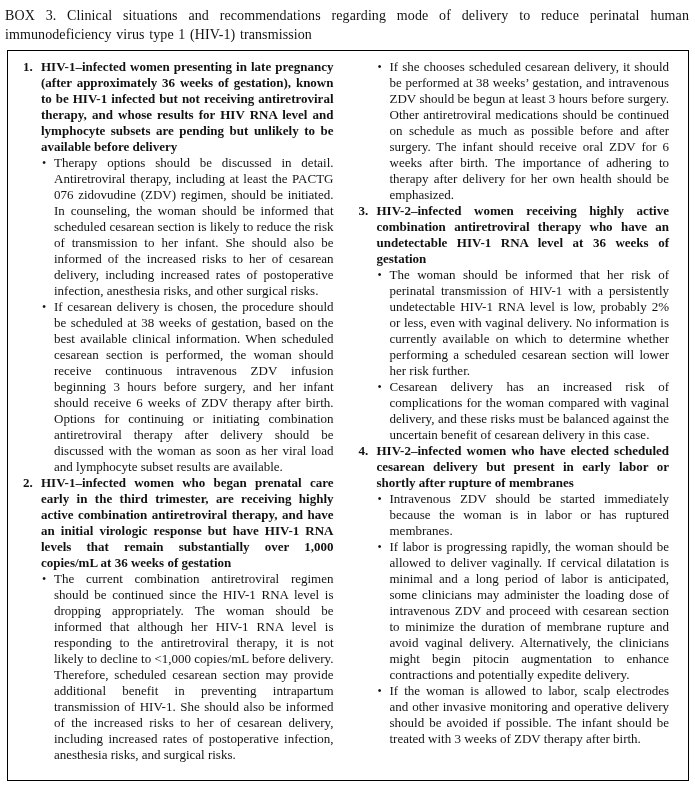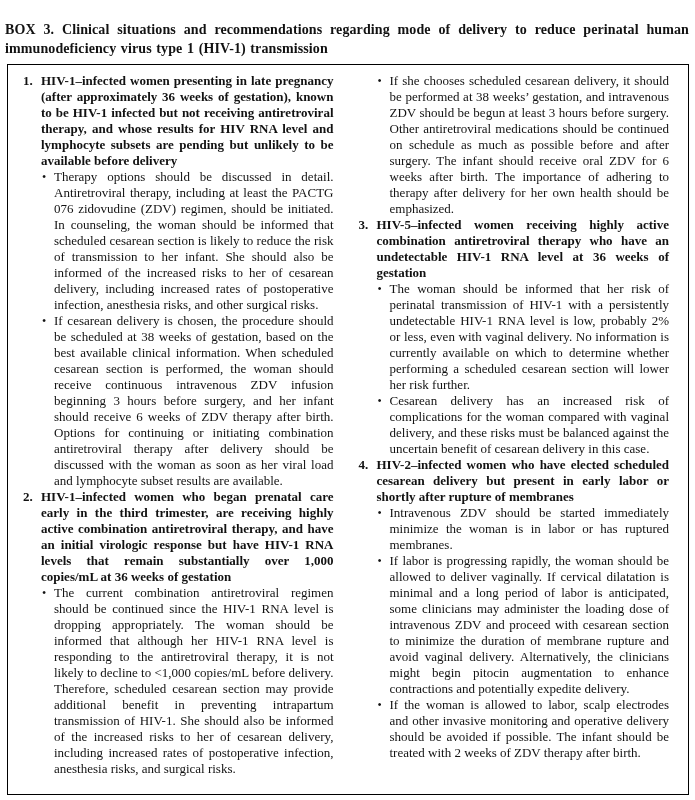--- a/index.html
+++ b/index.html
@@ -9,22 +9,22 @@
   }
   body {
     width: 695px;
     height: 800px;
     font-family: "Liberation Serif", serif;
     color: #121212;
     position: relative;
     overflow: hidden;
   }
   .box-caption {
-    margin: 21px 6px 0 5px;
-    font-weight: bold;
+    margin: 7px 6px 0 5px;
+    font-weight: normal;
     font-size: 14px;
     line-height: 18.5px;
     text-align: justify;
     letter-spacing: 0.1px;
     word-spacing: 1px;
   }
   .rec-box {
     margin: 6px 6px 0 7px;
     height: 731px;
     border: 1.5px solid #000;
@@ -73,24 +73,24 @@
         <div class="item-heading"><span class="item-number">1.</span><span>HIV-1–infected women presenting in late pregnancy (after approximately 36 weeks of gestation), known to be HIV-1 infected but not receiving antiretroviral therapy, and whose results for HIV RNA level and lymphocyte subsets are pending but unlikely to be available before delivery</span></div>
         <div class="bullet"><span class="bullet-marker">•</span><span class="bullet-text">Therapy options should be discussed in detail. Antiretroviral therapy, including at least the PACTG 076 zidovudine (ZDV) regimen, should be initiated. In counseling, the woman should be informed that scheduled cesarean section is likely to reduce the risk of transmission to her infant. She should also be informed of the increased risks to her of cesarean delivery, including increased rates of postoperative infection, anesthesia risks, and other surgical risks.</span></div>
         <div class="bullet"><span class="bullet-marker">•</span><span class="bullet-text">If cesarean delivery is chosen, the procedure should be scheduled at 38 weeks of gestation, based on the best available clinical information. When scheduled cesarean section is performed, the woman should receive continuous intravenous ZDV infusion beginning 3 hours before surgery, and her infant should receive 6 weeks of ZDV therapy after birth. Options for continuing or initiating combination antiretroviral therapy after delivery should be discussed with the woman as soon as her viral load and lymphocyte subset results are available.</span></div>
       </div>
       <div class="item">
         <div class="item-heading"><span class="item-number">2.</span><span>HIV-1–infected women who began prenatal care early in the third trimester, are receiving highly active combination antiretroviral therapy, and have an initial virologic response but have HIV-1 RNA levels that remain substantially over 1,000 copies/mL at 36 weeks of gestation</span></div>
         <div class="bullet"><span class="bullet-marker">•</span><span class="bullet-text">The current combination antiretroviral regimen should be continued since the HIV-1 RNA level is dropping appropriately. The woman should be informed that although her HIV-1 RNA level is responding to the antiretroviral therapy, it is not likely to decline to &lt;1,000 copies/mL before delivery. Therefore, scheduled cesarean section may provide additional benefit in preventing intrapartum transmission of HIV-1. She should also be informed of the increased risks to her of cesarean delivery, including increased rates of postoperative infection, anesthesia risks, and surgical risks.</span></div>
         <div class="bullet"><span class="bullet-marker">•</span><span class="bullet-text">If she chooses scheduled cesarean delivery, it should be performed at 38 weeks’ gestation, and intravenous ZDV should be begun at least 3 hours before surgery. Other antiretroviral medications should be continued on schedule as much as possible before and after surgery. The infant should receive oral ZDV for 6 weeks after birth. The importance of adhering to therapy after delivery for her own health should be emphasized.</span></div>
       </div>
       <div class="item">
-        <div class="item-heading"><span class="item-number">3.</span><span>HIV-5–infected women receiving highly active combination antiretroviral therapy who have an undetectable HIV-1 RNA level at 36 weeks of gestation</span></div>
+        <div class="item-heading"><span class="item-number">3.</span><span>HIV-2–infected women receiving highly active combination antiretroviral therapy who have an undetectable HIV-1 RNA level at 36 weeks of gestation</span></div>
         <div class="bullet"><span class="bullet-marker">•</span><span class="bullet-text">The woman should be informed that her risk of perinatal transmission of HIV-1 with a persistently undetectable HIV-1 RNA level is low, probably 2% or less, even with vaginal delivery. No information is currently available on which to determine whether performing a scheduled cesarean section will lower her risk further.</span></div>
         <div class="bullet"><span class="bullet-marker">•</span><span class="bullet-text">Cesarean delivery has an increased risk of complications for the woman compared with vaginal delivery, and these risks must be balanced against the uncertain benefit of cesarean delivery in this case.</span></div>
       </div>
       <div class="item">
         <div class="item-heading"><span class="item-number">4.</span><span>HIV-2–infected women who have elected scheduled cesarean delivery but present in early labor or shortly after rupture of membranes</span></div>
-        <div class="bullet"><span class="bullet-marker">•</span><span class="bullet-text">Intravenous ZDV should be started immediately minimize the woman is in labor or has ruptured membranes.</span></div>
+        <div class="bullet"><span class="bullet-marker">•</span><span class="bullet-text">Intravenous ZDV should be started immediately because the woman is in labor or has ruptured membranes.</span></div>
         <div class="bullet"><span class="bullet-marker">•</span><span class="bullet-text">If labor is progressing rapidly, the woman should be allowed to deliver vaginally. If cervical dilatation is minimal and a long period of labor is anticipated, some clinicians may administer the loading dose of intravenous ZDV and proceed with cesarean section to minimize the duration of membrane rupture and avoid vaginal delivery. Alternatively, the clinicians might begin pitocin augmentation to enhance contractions and potentially expedite delivery.</span></div>
-        <div class="bullet"><span class="bullet-marker">•</span><span class="bullet-text">If the woman is allowed to labor, scalp electrodes and other invasive monitoring and operative delivery should be avoided if possible. The infant should be treated with 2 weeks of ZDV therapy after birth.</span></div>
+        <div class="bullet"><span class="bullet-marker">•</span><span class="bullet-text">If the woman is allowed to labor, scalp electrodes and other invasive monitoring and operative delivery should be avoided if possible. The infant should be treated with 3 weeks of ZDV therapy after birth.</span></div>
       </div>
     </div>
 </div>
 
 </body></html>

